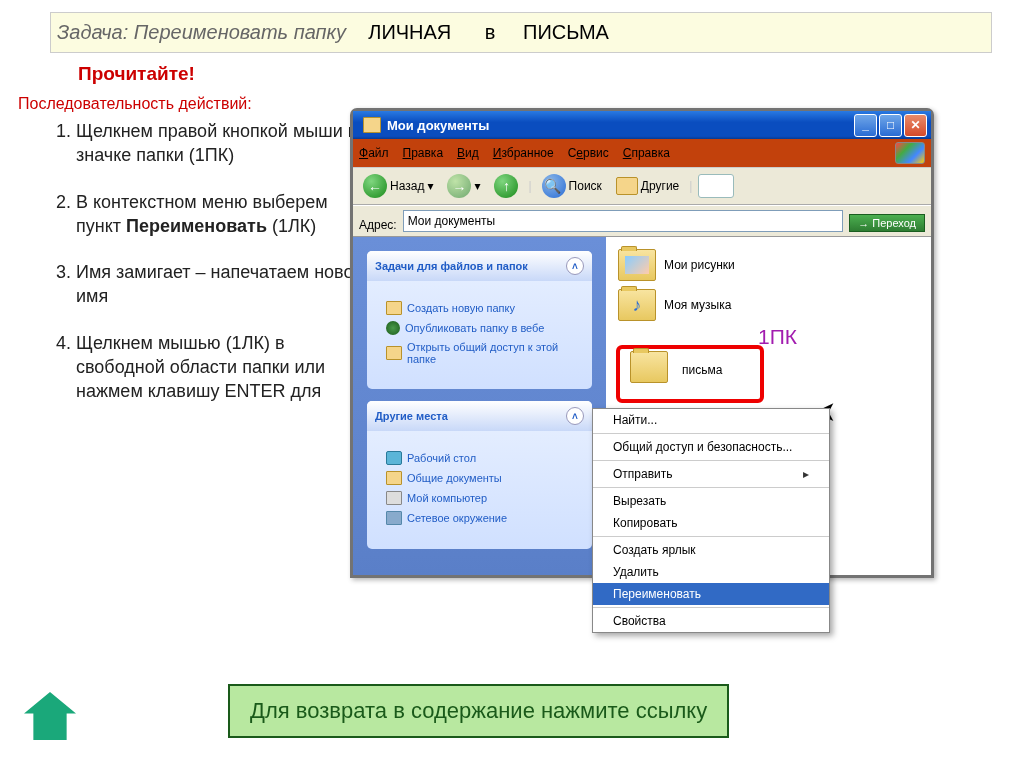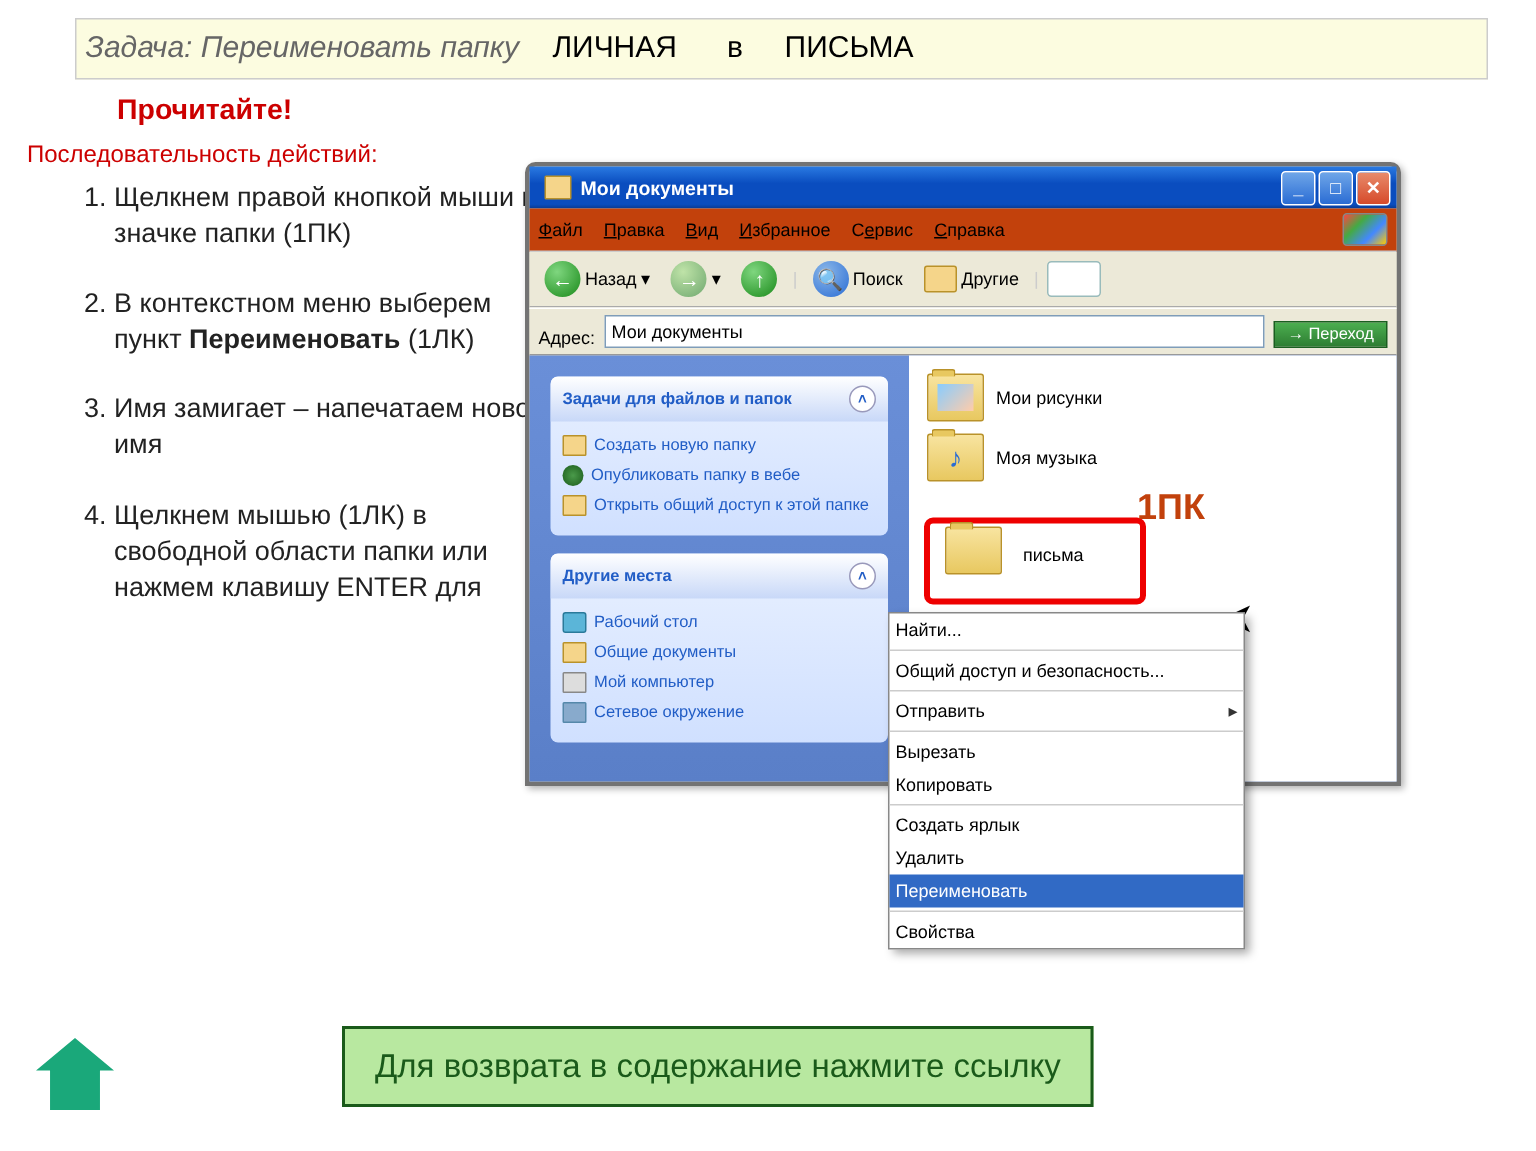--- a/index.html
+++ b/index.html
@@ -33,40 +33,40 @@
 .mini-folder{width:20px;height:16px;background:#f5d58a;border:1px solid #b9922a;border-radius:2px}
 .views-btn{width:34px;height:22px;border:1px solid #9bb;background:#fff;border-radius:3px}
 .addr{background:#ece9d8;border-top:1px solid #fff;border-bottom:1px solid #999;padding:4px 6px;display:flex;align-items:flex-end;font-size:12px;gap:6px}
 .addr input{flex:1;height:20px;border:1px solid #7f9db9;padding:0 4px;font-size:12px}
 .go-btn{background:linear-gradient(#4caf50,#2e7d32);color:#fff;padding:2px 8px;border:1px solid #1b5e20;font-size:11px;display:flex;align-items:center;gap:3px}
 .client{display:flex;background:linear-gradient(#6a8fd8,#5a7fc8);min-height:280px}
 .tasks-pane{width:225px;padding:14px}
 .task-panel{background:linear-gradient(#e8f0ff,#d0e0ff);border-radius:5px;margin-bottom:12px;font-size:11px;overflow:hidden}
 .task-panel .hdr{background:linear-gradient(#fff,#c8d8f8);padding:6px 8px;font-weight:bold;color:#215dc6;display:flex;justify-content:space-between;align-items:center}
 .task-panel .hdr .chev{width:16px;height:16px;border-radius:50%;background:#fff;border:1px solid #99b;font-size:10px;display:flex;align-items:center;justify-content:center;color:#215dc6}
-.task-panel ul{list-style:none;margin:0;padding:6px 8px 10px}
+.task-panel ul{list-style:none;margin:11px;padding:6px 8px 10px}
 .task-panel li{color:#215dc6;padding:3px 0;display:flex;align-items:center;gap:5px}
 .task-panel li .ic{width:14px;height:12px;background:#f5d58a;border:1px solid #b9922a;border-radius:1px;flex-shrink:0}
 .task-panel li .ic.globe{background:radial-gradient(circle,#4a9a4a,#1a5a1a);border-radius:50%;border:none;height:14px}
 .task-panel li .ic.desk{background:#5bb5d8;border-radius:2px;border:1px solid #2a7a9a}
 .task-panel li .ic.comp{background:#ddd;border:1px solid #888}
 .task-panel li .ic.net{background:#8ac;border:1px solid #58a}
 .content-pane{flex:1;background:#fff;padding:12px;position:relative}
 .folder-item{display:flex;align-items:center;gap:8px;margin-bottom:8px;font-size:12px}
 .big-folder{width:36px;height:30px;background:linear-gradient(#f8e4a0,#e8c860);border:1px solid #b9922a;border-radius:2px;position:relative}
 .big-folder::before{content:"";position:absolute;top:-4px;left:2px;width:14px;height:4px;background:#e8c860;border:1px solid #b9922a;border-bottom:none;border-radius:2px 2px 0 0}
 .big-folder.pics::after{content:"";position:absolute;inset:6px;background:linear-gradient(135deg,#8cf,#fca)}
 .big-folder.music::after{content:"♪";position:absolute;inset:0;display:flex;align-items:center;justify-content:center;color:#2a6cd4;font-size:18px}
 .sel-box{position:absolute;left:10px;top:108px;width:140px;height:50px;border:4px solid #e00;border-radius:6px}
 .sel-folder{position:absolute;left:24px;top:114px}
 .sel-label{position:absolute;left:76px;top:126px;font-size:12px}
-.red-note{position:absolute;left:152px;top:88px;color:#c2410c;font-size:24px;font-weight:bold}
+.red-note{position:absolute;left:152px;top:88px;color:#a21caf;font-size:21px;font-weight:normal}
 .cursor{position:absolute;left:207px;top:158px;font-size:28px;transform:scaleX(-1)}
 .ctx-menu{position:absolute;left:592px;top:408px;width:236px;background:#fff;border:1px solid #888;box-shadow:3px 3px 6px rgba(0,0,0,.35);font-size:12px;z-index:50}
-.ctx-menu div{padding:4px 4px;border-bottom:0}
+.ctx-menu div{padding:4px 20px;border-bottom:0}
 .ctx-menu .sep{border-top:1px solid #ccc;margin:2px 0;padding:0;height:0}
 .ctx-menu .hi{background:#316ac5;color:#fff}
 .ctx-menu .arrow::after{content:"▸";float:right;color:#333}
 
 .return-bar{position:absolute;left:228px;top:684px;background:#b8e8a0;border:2px solid #1a5a1a;padding:12px 20px;font-size:22px;color:#1a5a1a}
 .home-icon{position:absolute;left:24px;top:692px;width:52px;height:48px;background:#1aa87a;clip-path:polygon(50% 0,100% 45%,82% 45%,82% 100%,18% 100%,18% 45%,0 45%)}
 </style>
 </head>
 <body>
 

